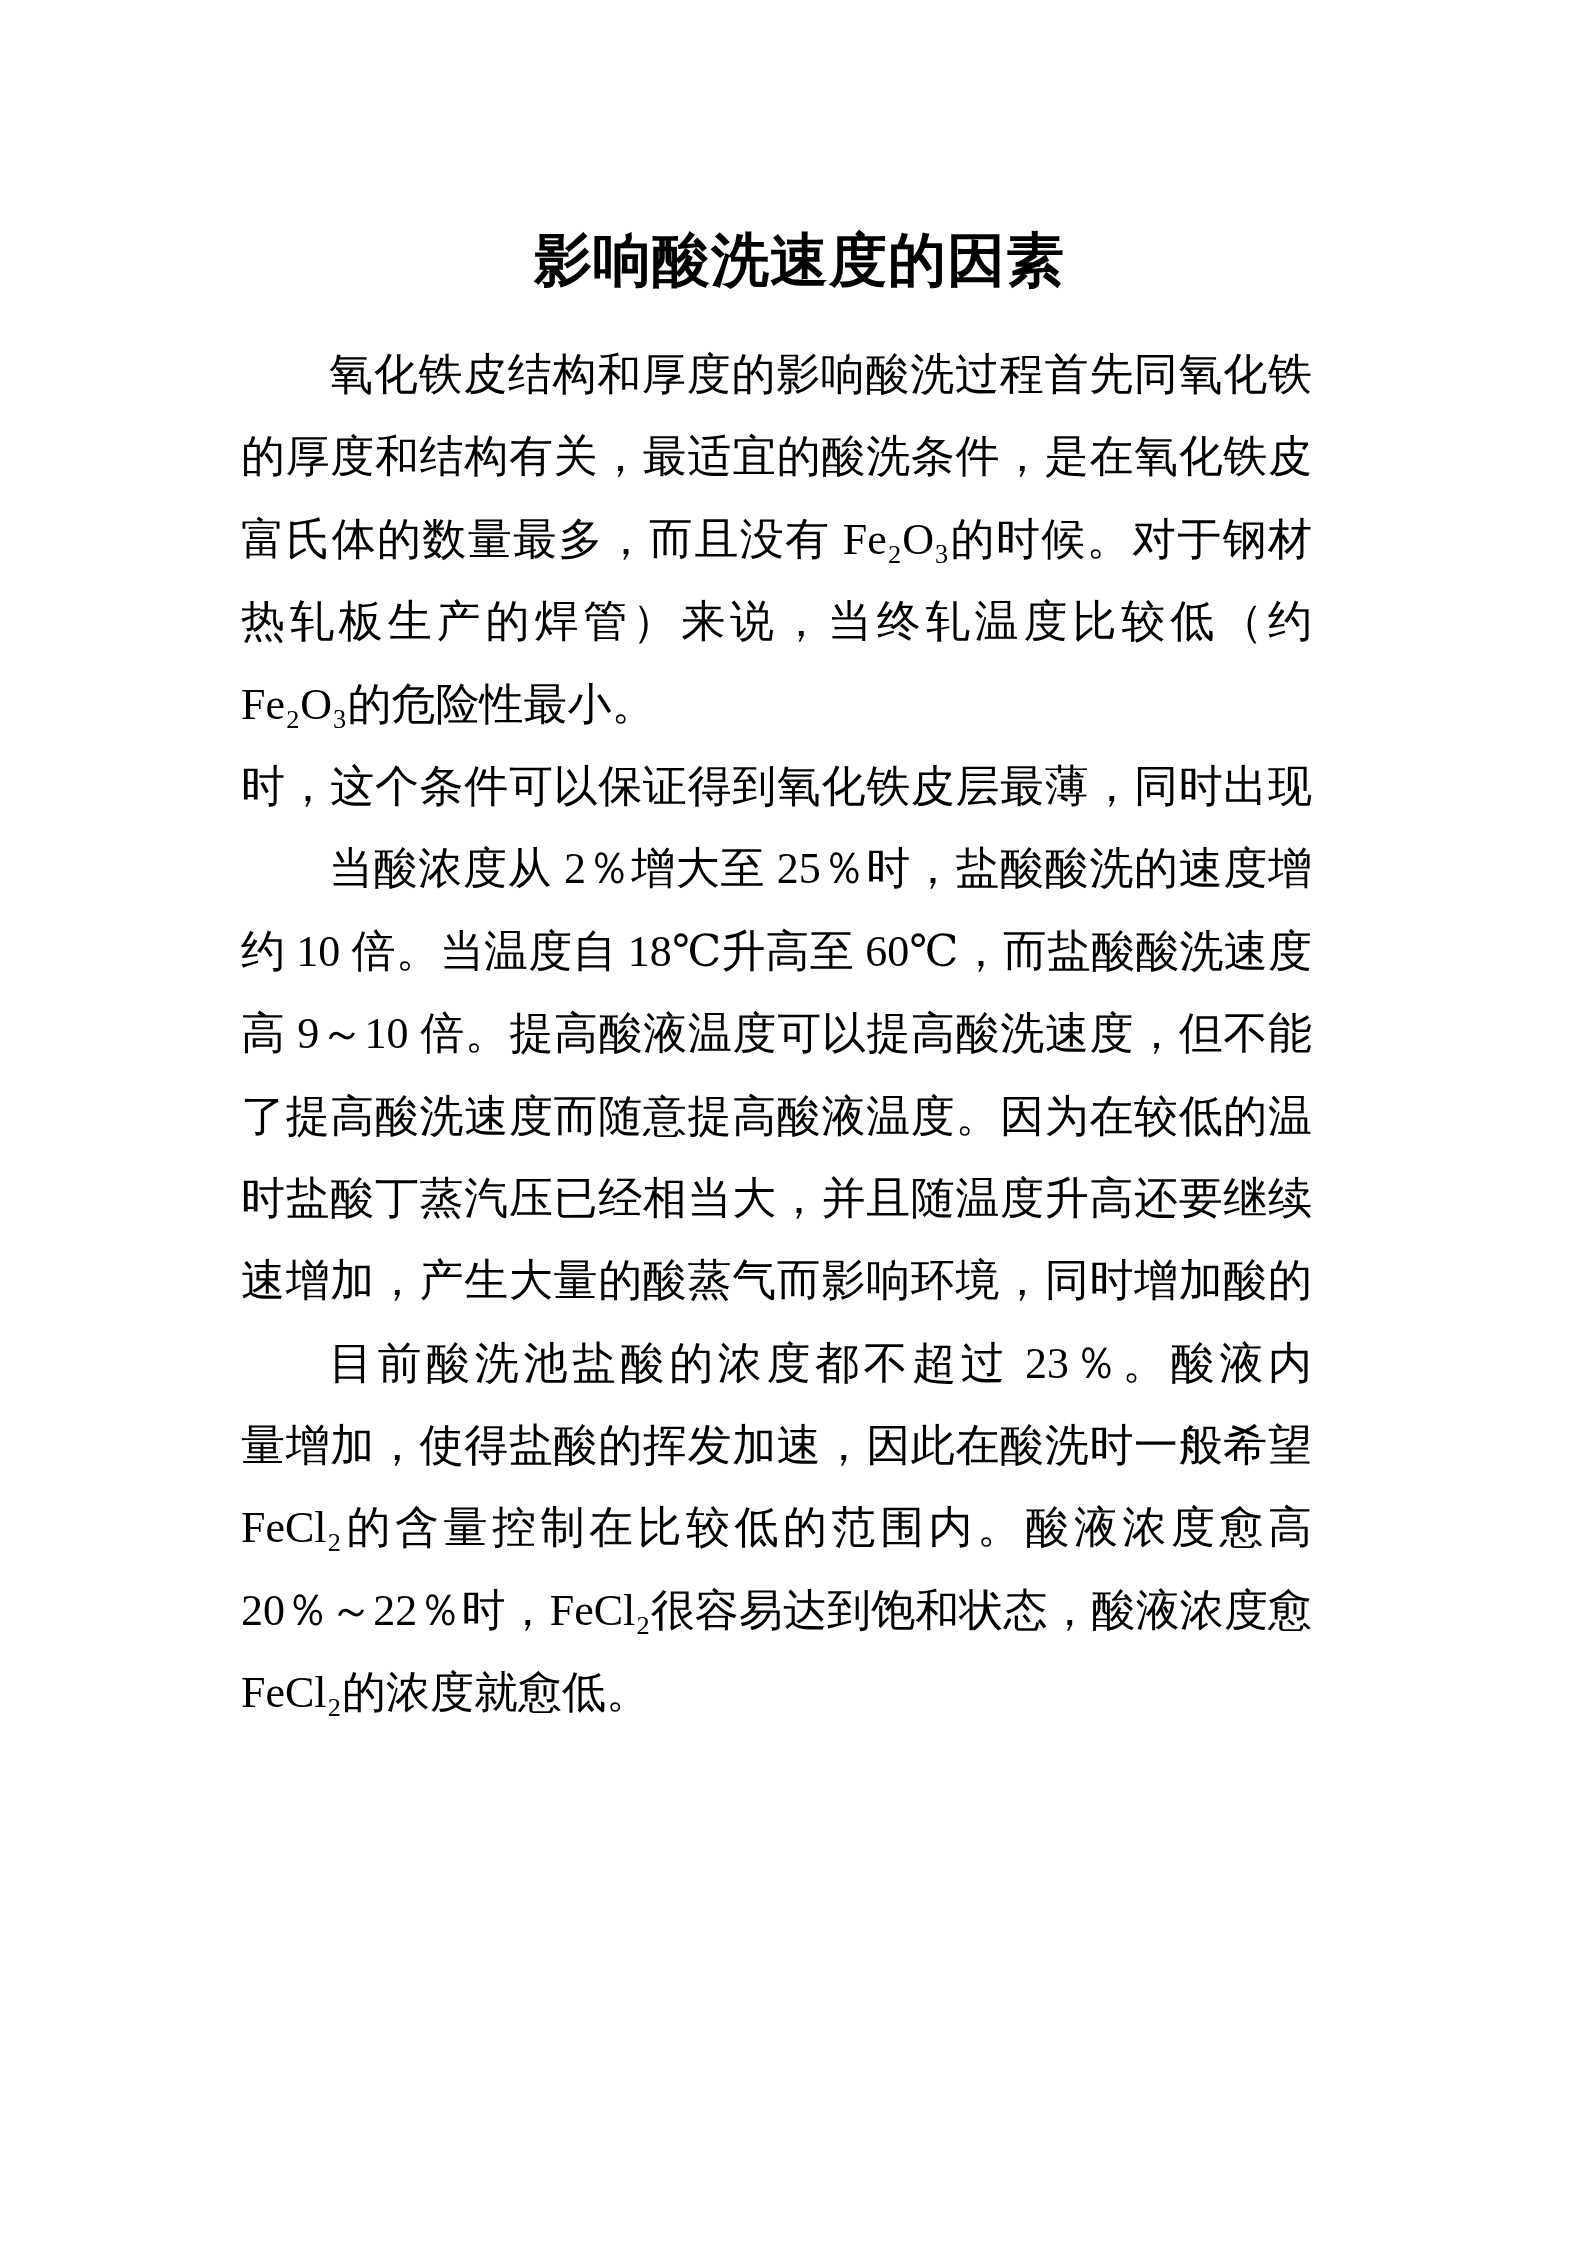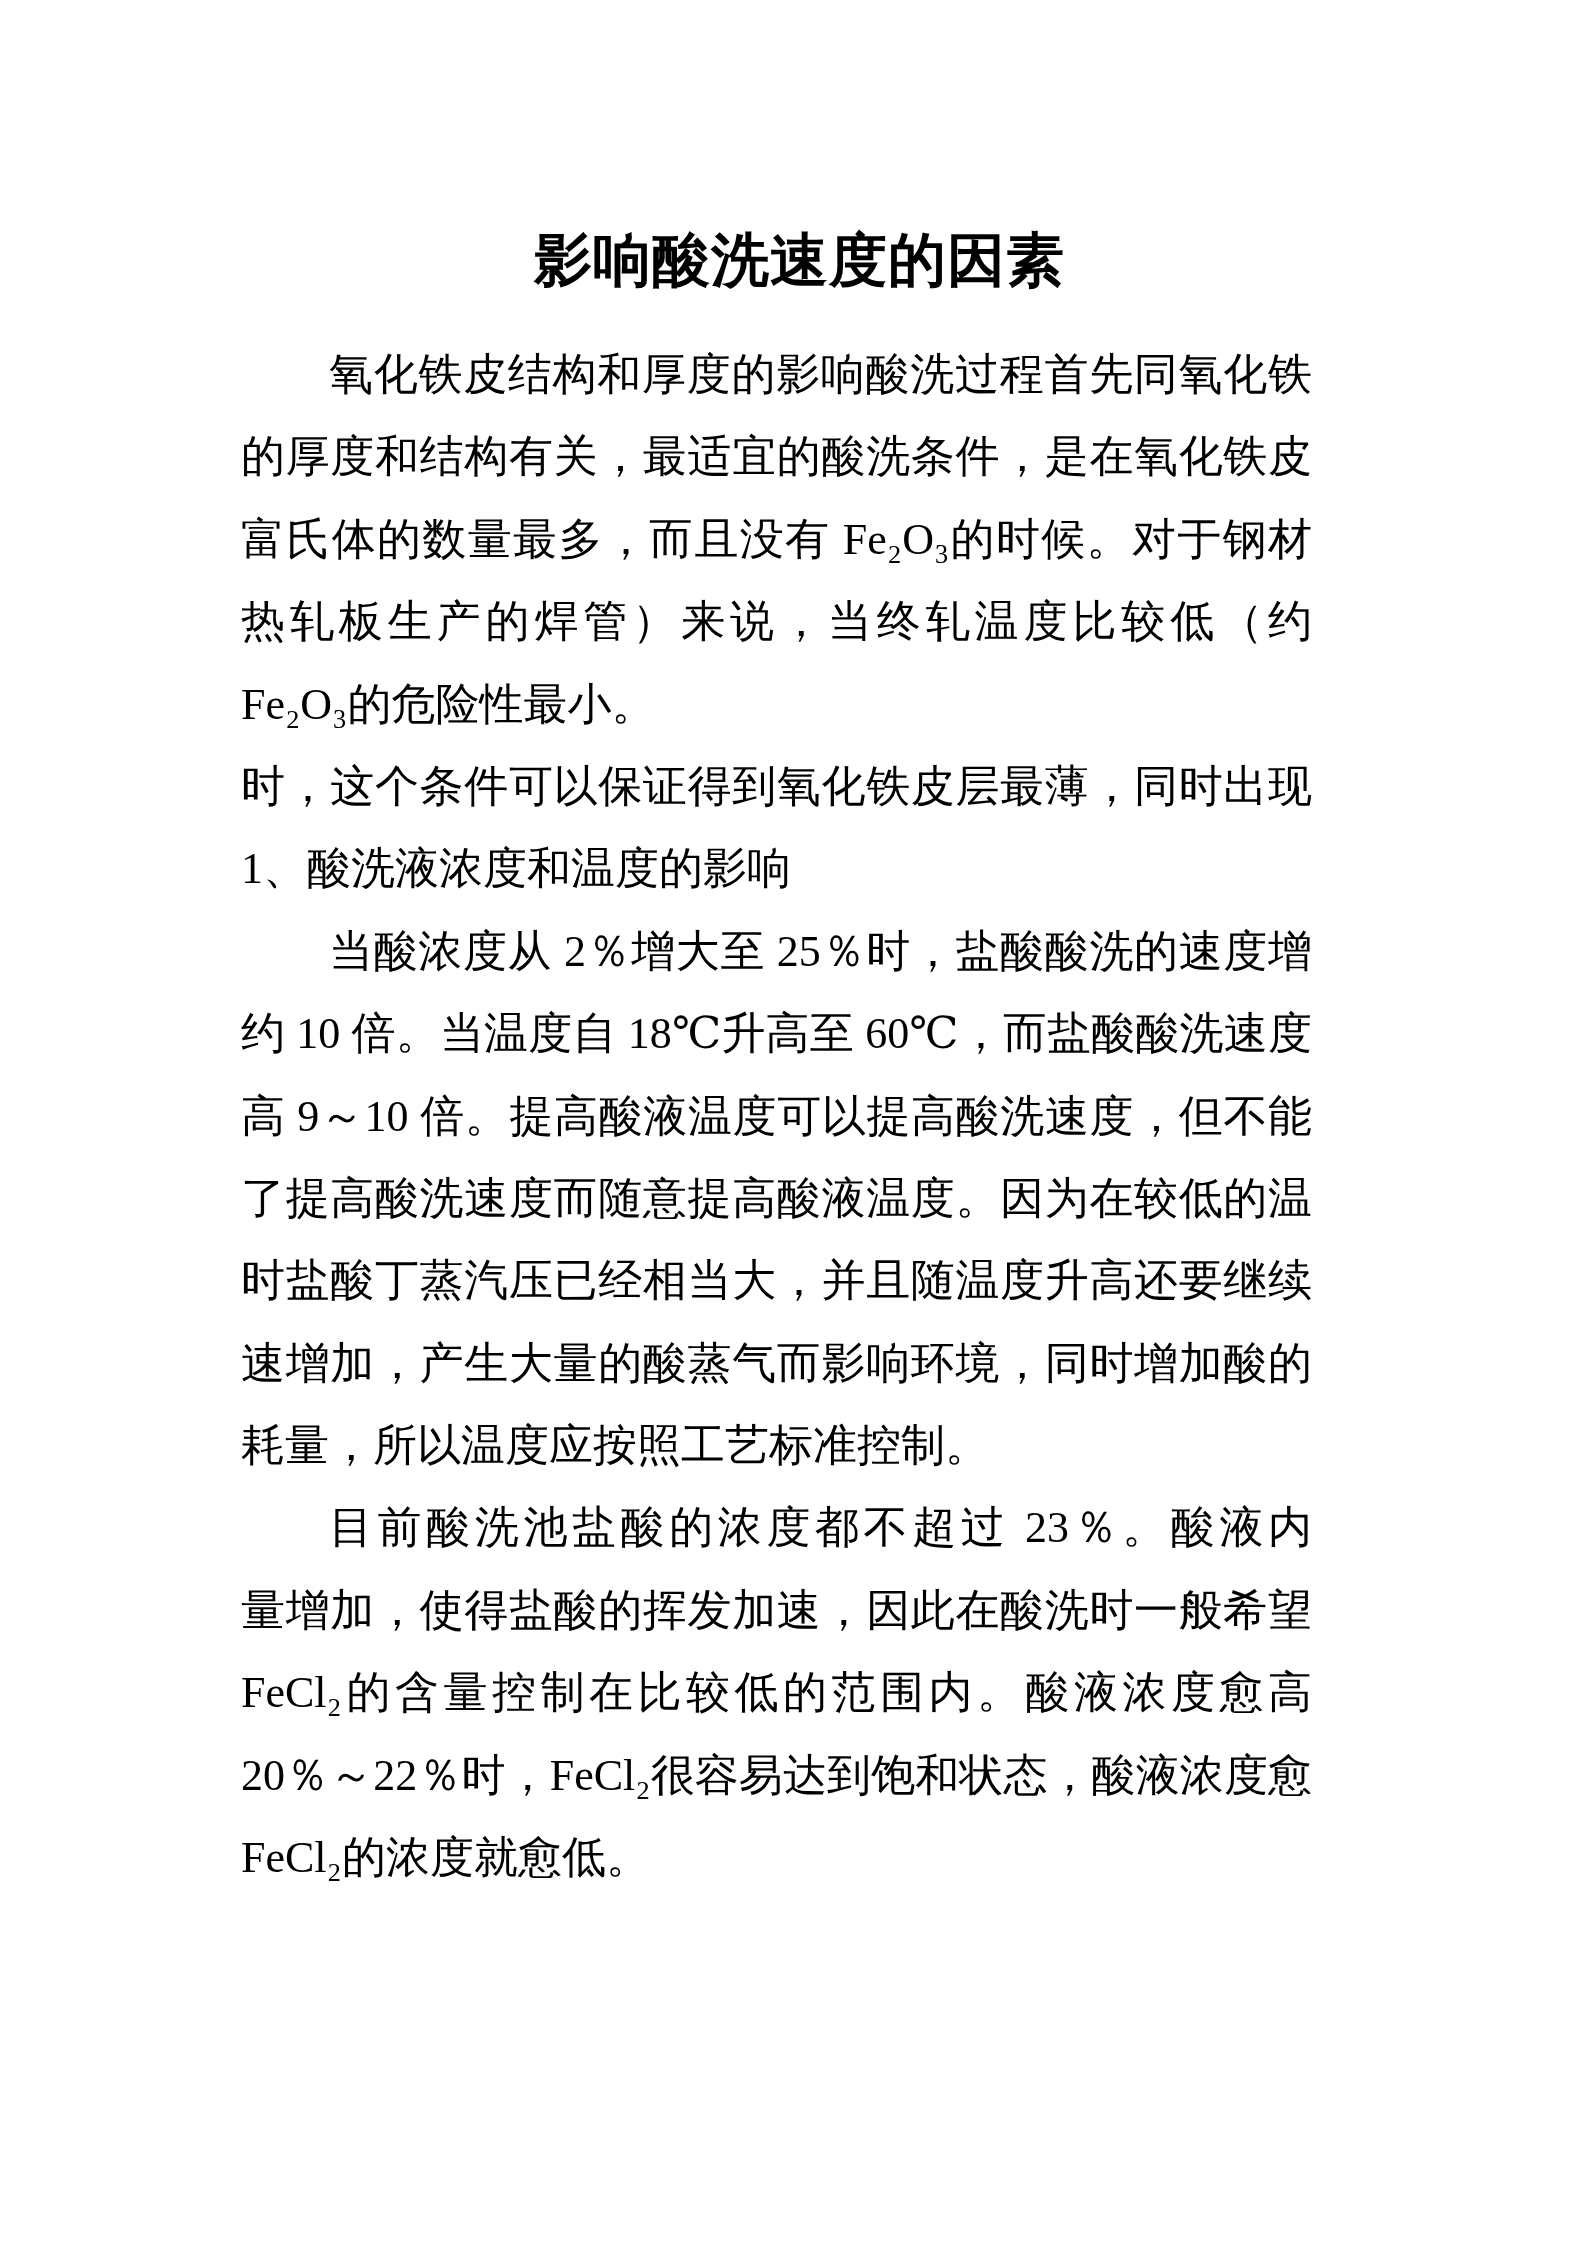--- a/index.html
+++ b/index.html
@@ -62,28 +62,26 @@
 
   <div class="content">
 
     <div class="line fill indent">氧化铁皮结构和厚度的影响酸洗过程首先同氧化铁皮</div>
     <div class="line fill">的厚度和结构有关，最适宜的酸洗条件，是在氧化铁皮含</div>
     <div class="line fill">富氏体的数量最多，而且没有 Fe₂O₃的时候。对于钢材（用</div>
     <div class="line fill">热轧板生产的焊管）来说，当终轧温度比较低（约 850℃）</div>
     <div class="line">Fe₂O₃的危险性最小。</div>
     <div class="line fill">时，这个条件可以保证得到氧化铁皮层最薄，同时出现</div>
 
-    <div class="line">1、酸洗液浓度和温度的影响</div>
     <div class="line fill indent">当酸浓度从 2％增大至 25％时，盐酸酸洗的速度增加</div>
     <div class="line fill">约 10 倍。当温度自 18℃升高至 60℃，而盐酸酸洗速度提</div>
     <div class="line fill">高 9～10 倍。提高酸液温度可以提高酸洗速度，但不能为</div>
     <div class="line fill">了提高酸洗速度而随意提高酸液温度。因为在较低的温度</div>
     <div class="line fill">时盐酸丁蒸汽压已经相当大，并且随温度升高还要继续迅</div>
     <div class="line fill">速增加，产生大量的酸蒸气而影响环境，同时增加酸的消</div>
-    <div class="line">耗量，所以温度应按照工艺标准控制。</div>
 
     <div class="line fill indent">目前酸洗池盐酸的浓度都不超过 23％。酸液内 FeCl₂含</div>
     <div class="line fill">量增加，使得盐酸的挥发加速，因此在酸洗时一般希望将</div>
     <div class="line fill">FeCl₂的含量控制在比较低的范围内。酸液浓度愈高</div>
     <div class="line fill">20％～22％时，FeCl₂很容易达到饱和状态，酸液浓度愈高，</div>
     <div class="line">FeCl₂的浓度就愈低。</div>
 
   </div>
 </div>
 

